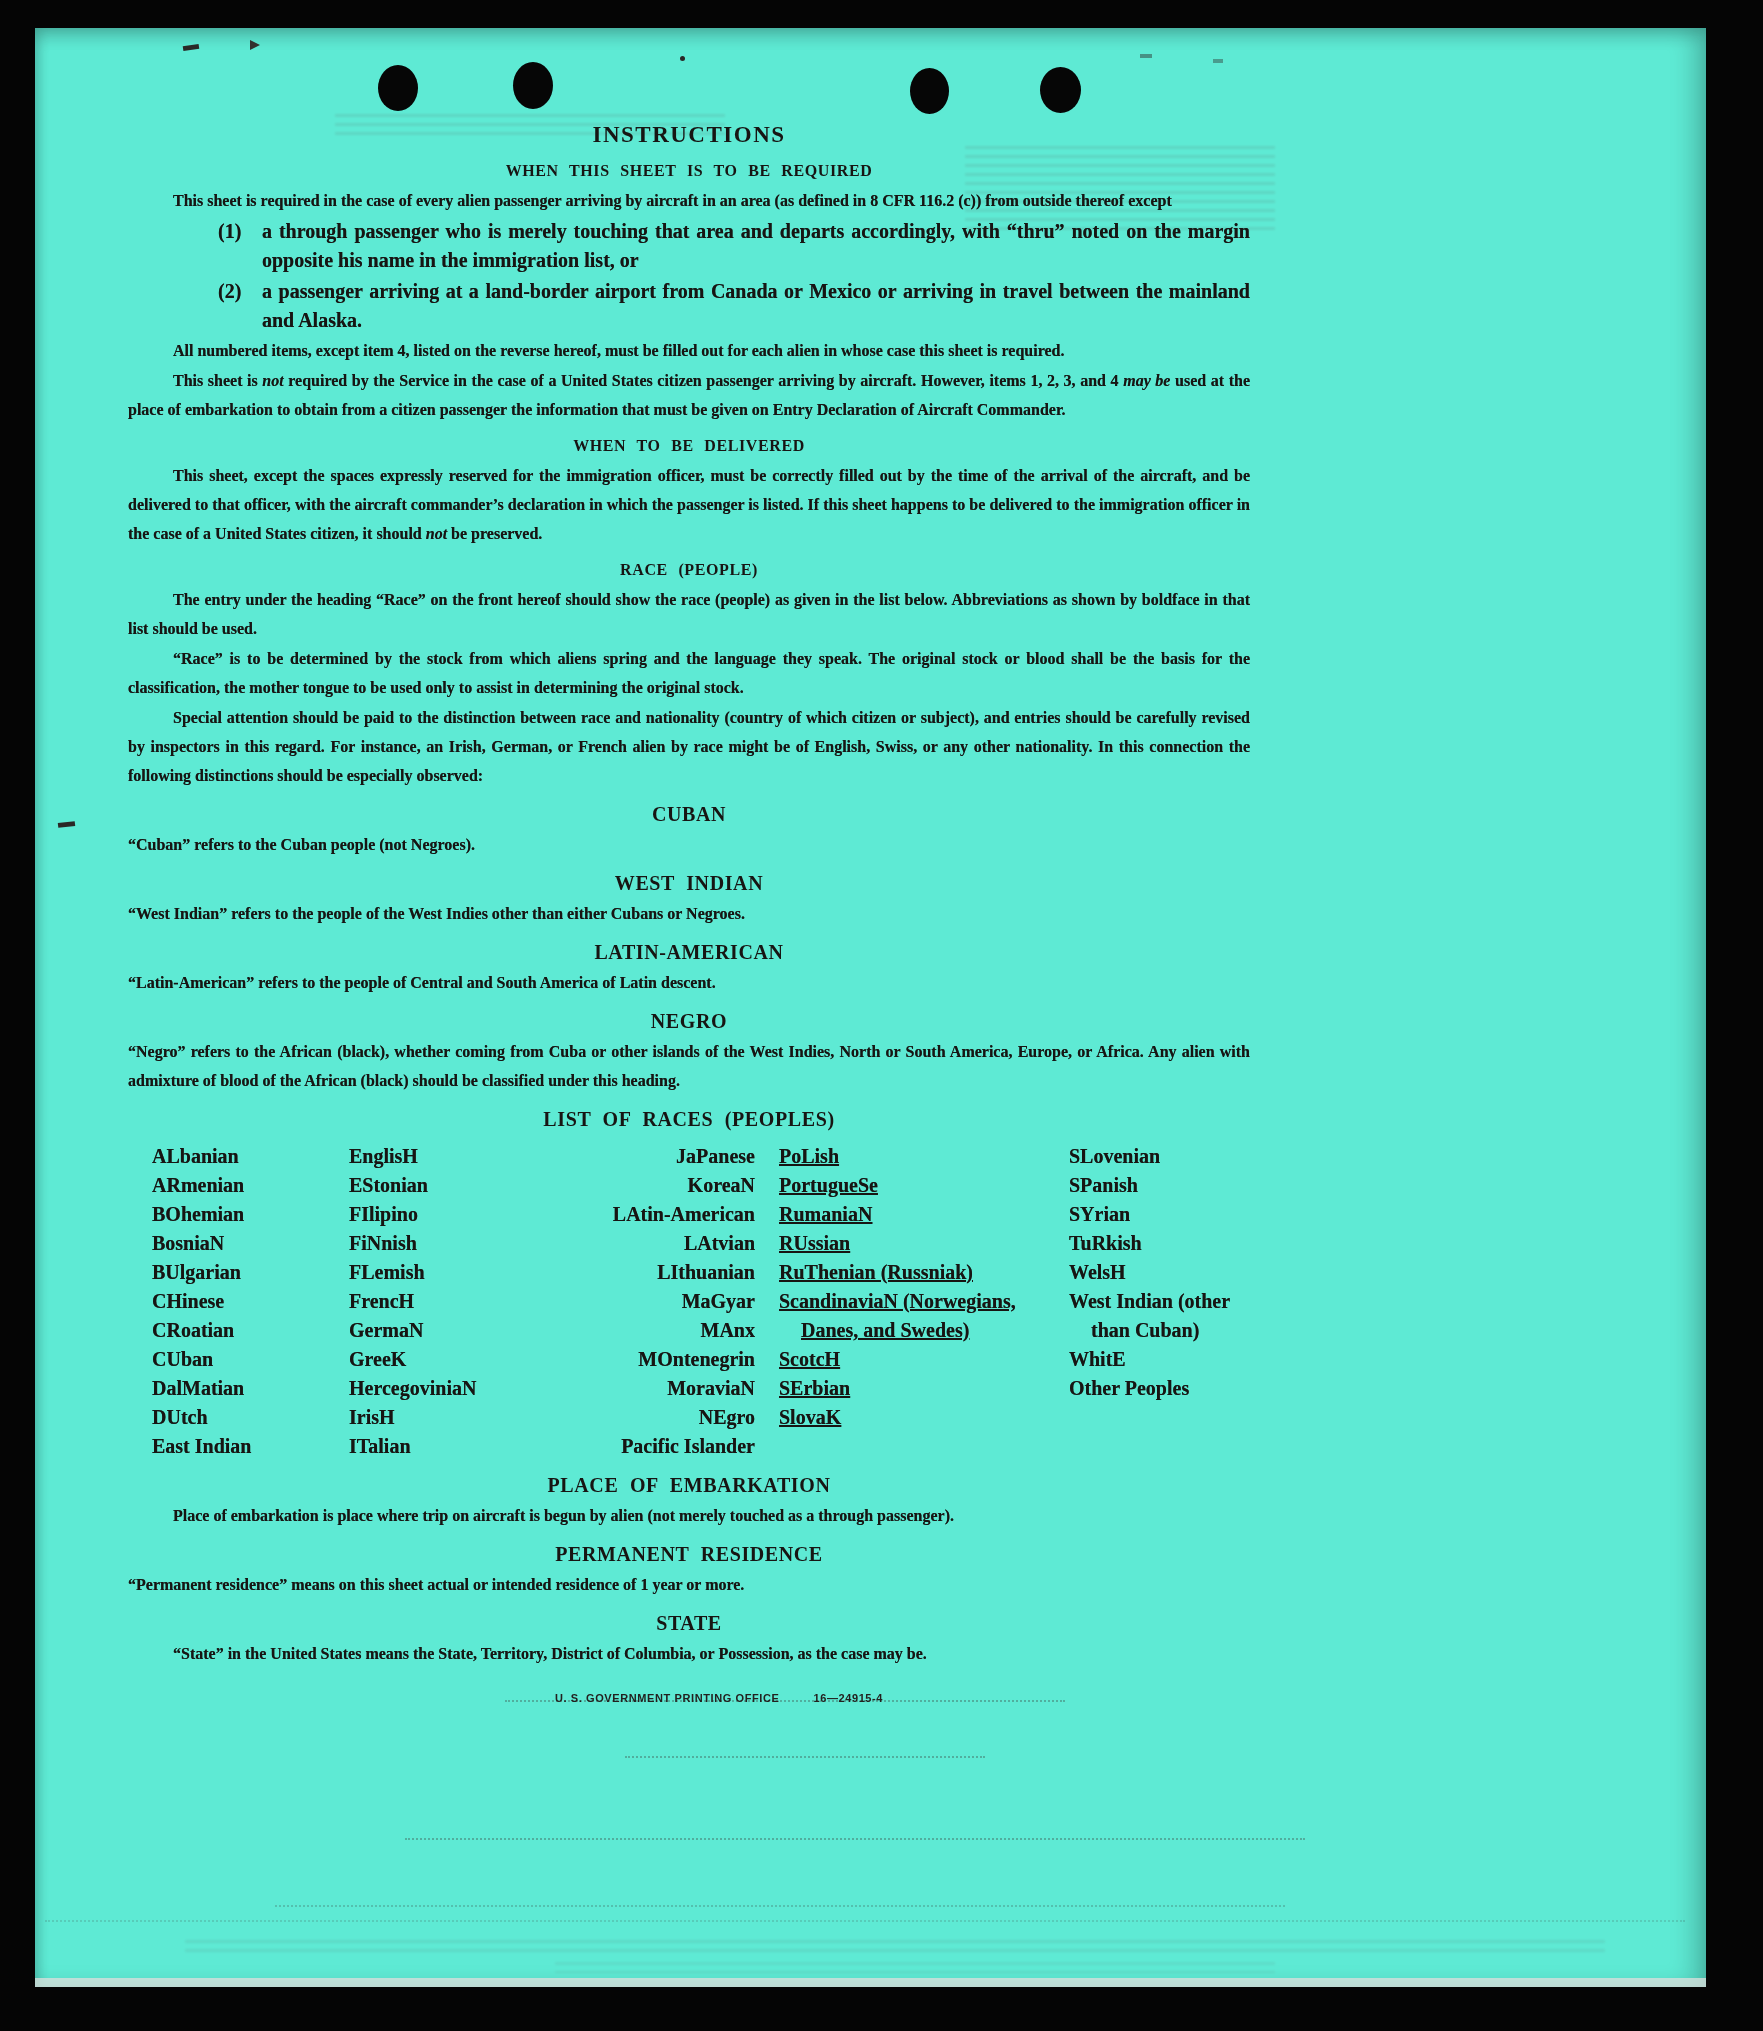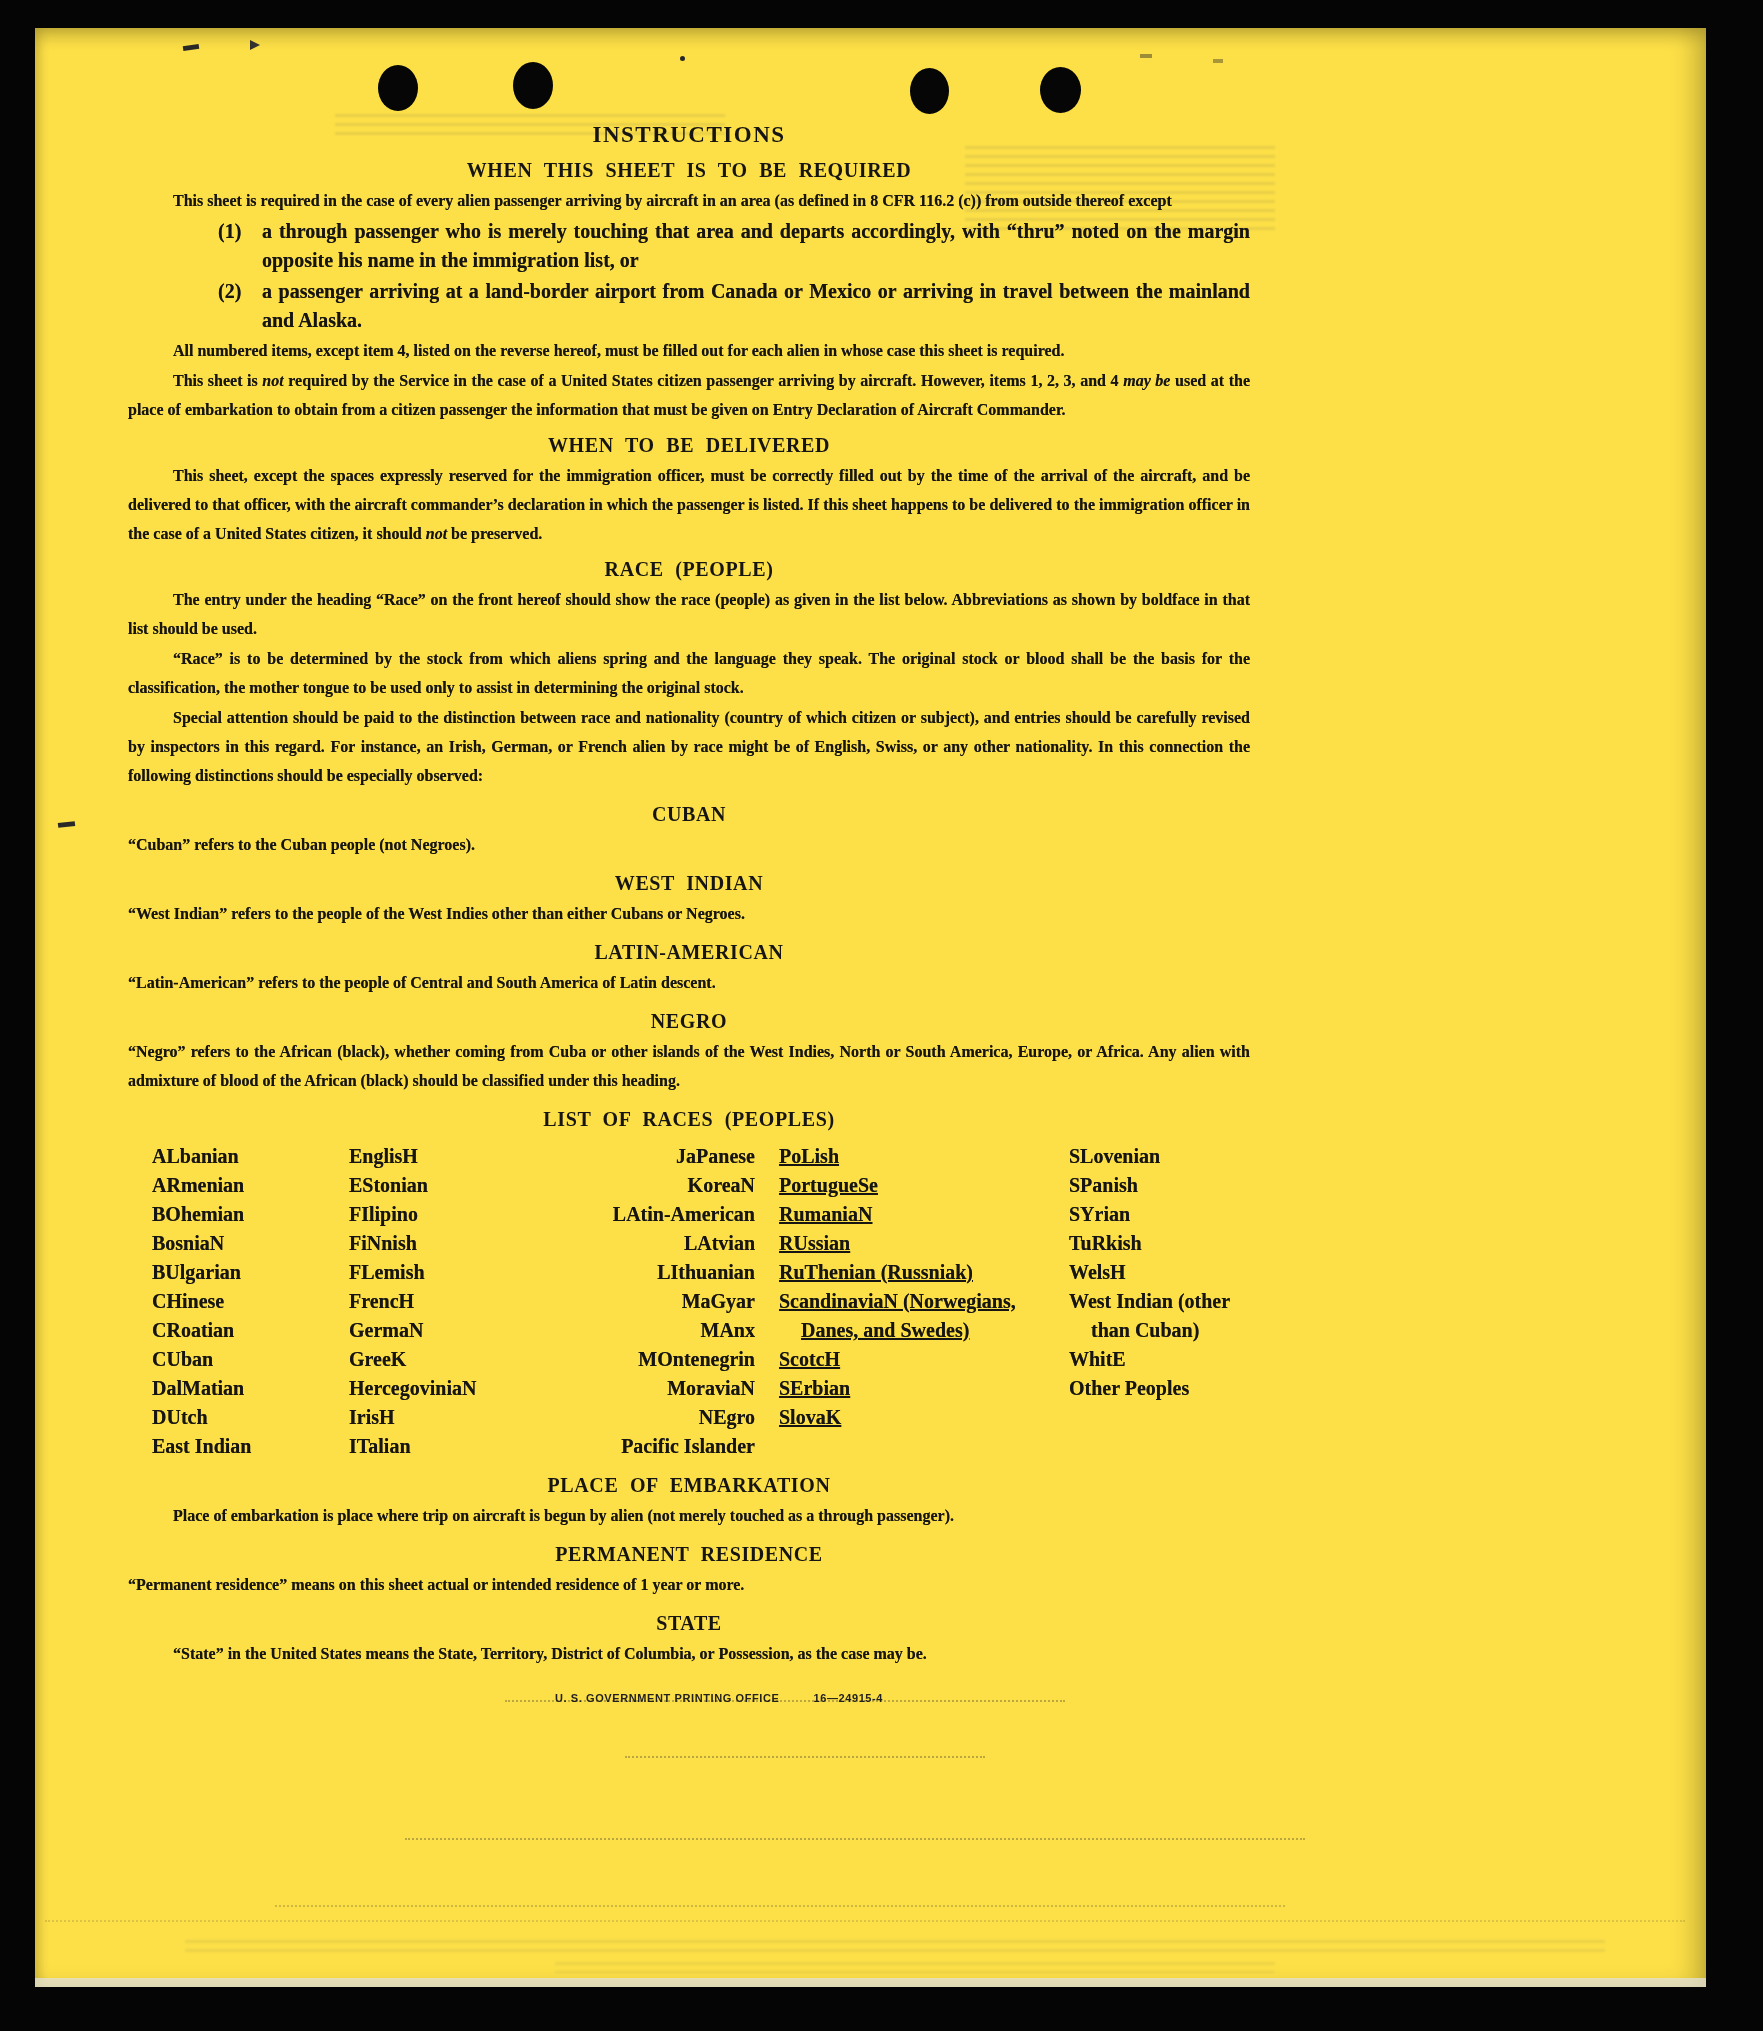--- a/index.html
+++ b/index.html
@@ -6,35 +6,35 @@
   body{
     width:1763px;height:2031px;position:relative;background:#050505;overflow:hidden;
     font-family:"Liberation Serif","DejaVu Serif",serif;
   }
   .paper{
     position:absolute;left:35px;top:28px;width:1671px;height:1959px;
     background:
       radial-gradient(ellipse at 48% 35%, rgba(255,255,255,0.10), rgba(255,255,255,0) 65%),
       linear-gradient(180deg,#cfcfcd 0%,#d3d3d1 35%,#cecec c 80%,#c9c9c7 100%),
       #d1d1cf;
-    background-color:#fde047;
+    background-color:#5eead4;
     box-shadow: inset -14px 0 22px rgba(0,0,0,0.18), inset 0 10px 14px rgba(0,0,0,0.12), inset 6px 0 10px rgba(0,0,0,0.10);
     overflow:hidden;
   }
   .paper-edge{position:absolute;left:0;bottom:0;width:100%;height:9px;background:#e0e0de;opacity:.75;}
   .hole{position:absolute;background:#060606;border-radius:50%;}
   .content{
     position:absolute;left:93px;top:92px;width:1122px;color:#171513;
   }
   .doc-title{
     margin:0;font-size:23px;font-weight:bold;text-align:center;
     letter-spacing:1.5px;word-spacing:4px;line-height:29px;
   }
   .section-heading{
-    margin:7px 0 0;font-size:20px;font-weight:bold;text-align:center;
+    margin:7px 0 0;font-size:16px;font-weight:bold;text-align:center;
     letter-spacing:.6px;word-spacing:6px;line-height:29px;
   }
   .sub-heading{
     margin:10px 0 1px;font-size:20px;font-weight:bold;text-align:center;
     letter-spacing:.6px;word-spacing:6px;line-height:29px;
   }
   .para{
     margin:1px 0 0;font-size:16px;font-weight:bold;line-height:29px;
     text-align:justify;text-shadow:0 0 .5px rgba(20,18,16,.65);
   }

